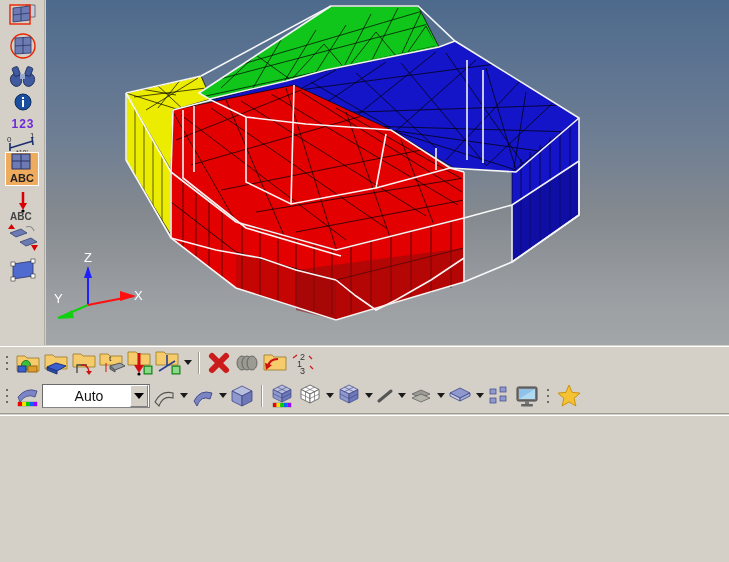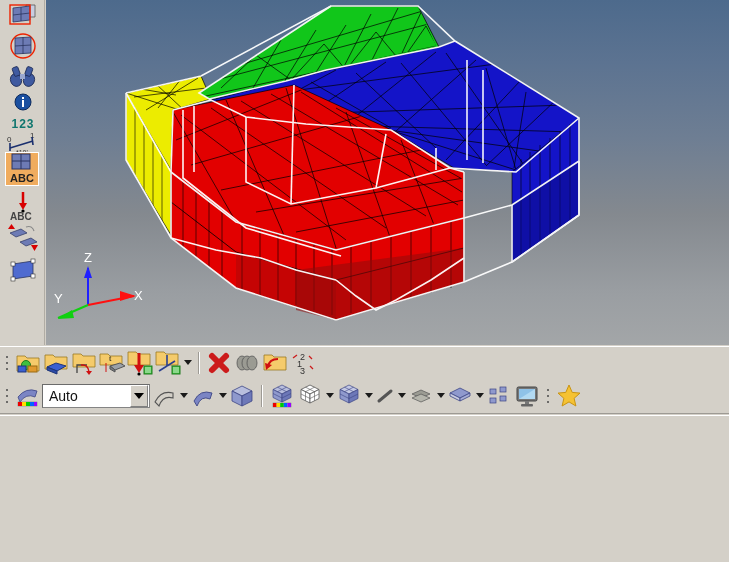--- a/index.html
+++ b/index.html
@@ -141,21 +141,21 @@
 
     <div class="lt-item" style="top:86px;">
       <svg width="18" height="18" viewBox="0 0 18 18">
         <circle cx="9" cy="9" r="8" fill="#1a4fa0" stroke="#0d2a5c"></circle>
         <rect x="8" y="7" width="2" height="7" fill="#fff"></rect>
         <rect x="8" y="4" width="2" height="2" fill="#fff"></rect>
       </svg>
     </div>
 
     <div class="lt-item" style="top:108px;">
-      <span style="font:bold 12px 'Liberation Sans',sans-serif;color:#0f766e;letter-spacing:1px;">123</span>
+      <span style="font:bold 12px 'Liberation Sans',sans-serif;color:#6d28d9;letter-spacing:1px;">123</span>
     </div>
 
     <div class="lt-item" style="top:128px;">
       <svg width="34" height="26" viewBox="0 0 34 26">
         <text x="1" y="11" font-size="8" fill="#333" font-family="'Liberation Sans',sans-serif">0</text>
         <text x="24" y="7" font-size="8" fill="#333" font-family="'Liberation Sans',sans-serif">1</text>
         <line x1="4" y1="17" x2="27" y2="10" stroke="#1a2f6e" stroke-width="1.6"></line>
         <line x1="4" y1="12" x2="4" y2="20" stroke="#1a2f6e" stroke-width="1.6"></line>
         <line x1="26" y1="6" x2="27" y2="14" stroke="#1a2f6e" stroke-width="1.6"></line>
         <text x="10" y="24" font-size="7" fill="#333" font-family="'Liberation Sans',sans-serif">*10'</text>
@@ -532,21 +532,21 @@
       <svg width="26" height="26" viewBox="0 0 26 26">
         <path d="M3,14 q8,-10 19,-6 l-2,6 q-9,-4 -15,5 z" fill="#7b85c4" stroke="#3c4585" stroke-width="0.8"></path>
         <rect x="3" y="19" width="19" height="4" fill="#ccc" stroke="#666" stroke-width="0.5"></rect>
         <rect x="3" y="19" width="4" height="4" fill="#e00"></rect>
         <rect x="7" y="19" width="4" height="4" fill="#fd0"></rect>
         <rect x="11" y="19" width="4" height="4" fill="#0c0"></rect>
         <rect x="15" y="19" width="4" height="4" fill="#06f"></rect>
         <rect x="19" y="19" width="3" height="4" fill="#90f"></rect>
       </svg>
     </div>
-    <div class="combo" style="width:108px;">
+    <div class="combo" style="width:108px;text-align:center;">
       <span class="cb-label">Auto</span>
       <span class="cb-arrow">
           <span class="tri"></span>
         </span>
     </div>
 
     <div class="tb-icon">
       <svg width="24" height="24" viewBox="0 0 24 24">
         <path d="M3,18 q6,-12 18,-9 l0,5 q-10,-3 -14,8 z" fill="none" stroke="#555" stroke-width="1.1"></path>
       </svg>

